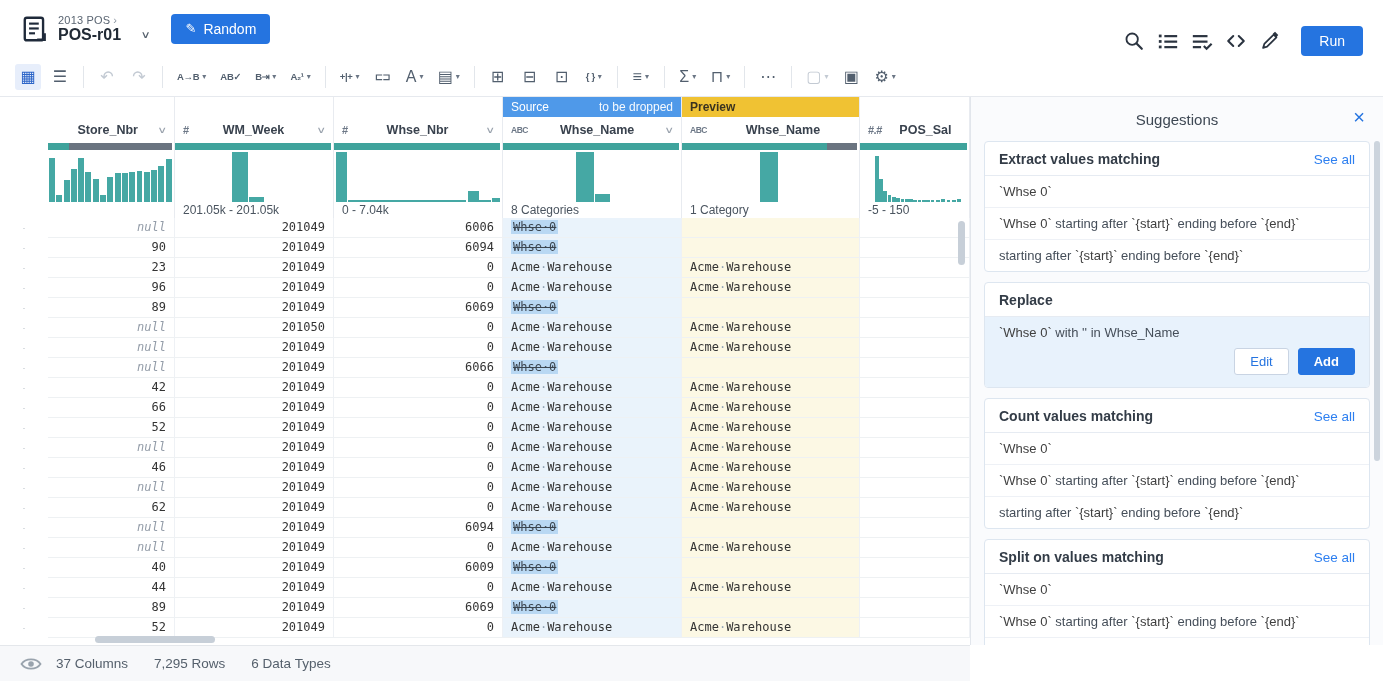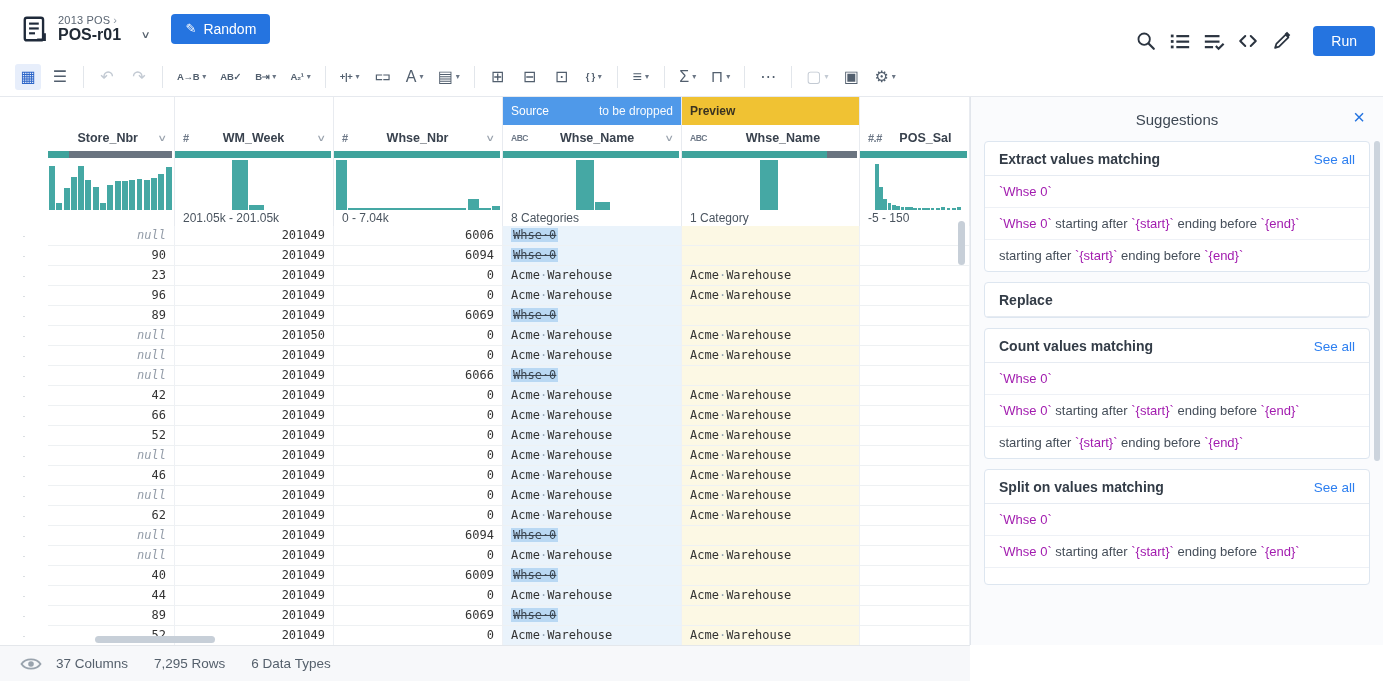--- a/index.html
+++ b/index.html
@@ -3,21 +3,21 @@
 <meta charset="utf-8">
 <style>
   * { box-sizing: border-box; }
   html,body { margin:0; padding:0; }
   body {
     width:1383px; height:681px; overflow:hidden;
     font-family:"Liberation Sans", sans-serif;
     background:#ffffff; color:#333;
   }
   
-  .topbar { height:57px; display:flex; align-items:center; padding:0 8px 0 22px; background:#fff; }
+  .topbar { height:57px; display:flex; align-items:center; padding:0 20px 0 22px; background:#fff; }
   .app-icon { width:26px; height:28px; margin-right:10px; flex:0 0 auto; }
   .title-block { display:flex; flex-direction:column; line-height:1.1; margin-right:22px; }
   .breadcrumb { font-size:11px; color:#5a6572; letter-spacing:.2px; }
   .breadcrumb .bc-chev { color:#8b95a1; margin-left:3px; }
   .flow-title { font-size:16px; font-weight:700; color:#222b36; display:flex; align-items:center; gap:21px; }
   .flow-title .chev { font-size:10px; color:#55606c; font-weight:400; transform:scaleX(1.4); }
   .btn-blue { background:#2574e0; color:#fff; border:none; border-radius:4px; font-size:14px;
     padding:7px 14px; display:flex; align-items:center; gap:7px; cursor:pointer; font-family:inherit; }
   .btn-blue .pencil { font-size:13px; }
   .topbar-right { margin-left:auto; display:flex; align-items:center; gap:12px;margin-top:24px; }
@@ -35,21 +35,21 @@
   .tb-btn.disabled .caret { color:#c3cad3; }
   .tb-sep { width:1px; height:22px; background:#e2e6eb; margin:0 7px; }
   
   .main { display:flex; height:548px; }
   .grid-zone { width:970px; position:relative; background:#fff; overflow:hidden; }
   .panel { width:413px; border-left:1px solid #e2e6ec; background:#fafbfd; position:relative; overflow:hidden; }
   
   .grid-head { display:flex; }
   .gutter { width:48px; flex:0 0 auto; }
   .gcol { flex:0 0 auto; border-right:1px solid #e8ebf0; position:relative; }
-  .banner-slot { height:28px; display:flex; align-items:stretch; }
+  .banner-slot { height:20px; display:flex; align-items:stretch; }
   .banner { flex:1; display:flex; align-items:center; justify-content:space-between; font-size:12px; padding:0 8px; }
   .banner.source { background:#4f99e9; color:#fff; }
   .banner.source .note { font-weight:400; opacity:.95; }
   .banner.preview { background:#f0c233; color:#3a3320; font-weight:700; }
   .col-header { height:26px; display:flex; align-items:center; padding:0 8px; gap:8px; }
   .type-ic { font-size:11px; font-weight:700; color:#6d7887; flex:0 0 auto; letter-spacing:-.5px; }
   .type-ic.abc { font-size:8.5px; }
   .col-name { font-size:12.5px; font-weight:700; color:#39424e; flex:1; text-align:center; }
   .col-chev { font-size:9px; color:#99a2ad; transform:scaleX(1.5); }
   .qbar { height:7px; display:flex; margin-right:2px; }
@@ -86,21 +86,21 @@
   .panel-close { position:absolute; right:18px; top:10px; color:#2574e0; font-size:20px; cursor:pointer; line-height:1; }
   .cards { padding:0 13px; }
   .card { background:#fff; border:1px solid #dde6f0; border-radius:4px; margin-bottom:10px; overflow:hidden; }
   .card-head { display:flex; align-items:center; justify-content:space-between; padding:9px 14px 8px;
     border-bottom:1px solid #e6ebf2; }
   .card-title { font-size:14px; font-weight:700; color:#333c47; }
   .see-all { font-size:13.5px; color:#2d7ff0; cursor:pointer; }
   .sg-item { padding:8px 14px; font-size:13px; color:#454e59; border-bottom:1px solid #eef1f6; cursor:pointer; }
   .sg-item:last-child { border-bottom:none; }
   .sg-item.selected { background:#e8f2fc; }
-  .seg-code { color:#a21caf; }
+  .seg-code { color:#404040; }
   .sg-actions { display:flex; justify-content:flex-end; gap:9px; padding:8px 0 4px; }
   .btn-edit { background:#fff; border:1px solid #c9d4e3; color:#2574e0; border-radius:3px;
     font-size:13px; padding:5px 15px; font-family:inherit; cursor:pointer; }
   .btn-add { background:#2574e0; border:1px solid #2574e0; color:#fff; border-radius:3px;
     font-size:13px; padding:5px 15px; font-weight:700; font-family:inherit; cursor:pointer; }
   .panel-scroll { position:absolute; right:3px; top:44px; width:6px; height:320px; border-radius:3px; background:#ccd4dd; }
 </style>
 </head>
 <body>
 
@@ -615,20 +615,27 @@
             <div><span class="seg-code">`Whse 0`</span><span> starting after </span><span class="seg-code">`{start}`</span><span> ending before </span><span class="seg-code">`{end}`</span></div>
           </div>
           <div class="sg-item">
             <div><span>starting after </span><span class="seg-code">`{start}`</span><span> ending before </span><span class="seg-code">`{end}`</span></div>
           </div>
         </div>
         <div class="card">
           <div class="card-head">
             <span class="card-title">Replace</span>
           </div>
+          <div class="sg-item selected">
+            <div><span class="seg-code">`Whse 0`</span><span> with '' in Whse_Name</span></div>
+            <div class="sg-actions">
+              <button class="btn-edit">Edit</button>
+              <button class="btn-add">Add</button>
+            </div>
+          </div>
         </div>
         <div class="card">
           <div class="card-head">
             <span class="card-title">Count values matching</span>
             <span class="see-all">See all</span>
           </div>
           <div class="sg-item">
             <div><span class="seg-code">`Whse 0`</span></div>
           </div>
           <div class="sg-item">

